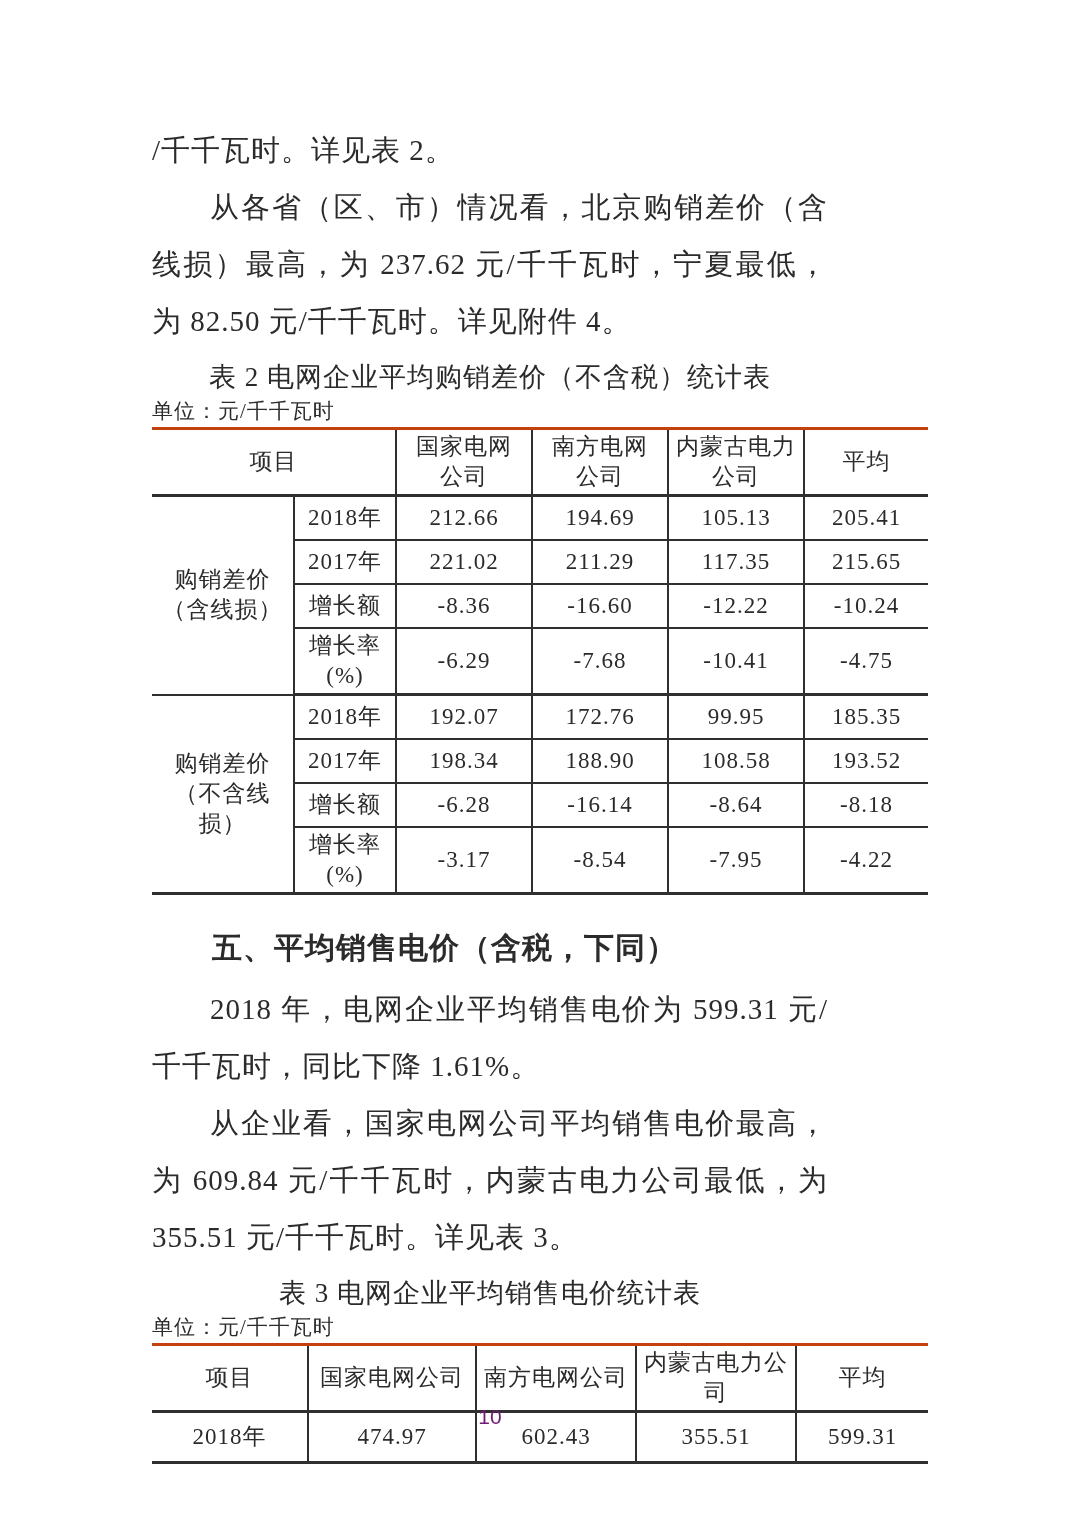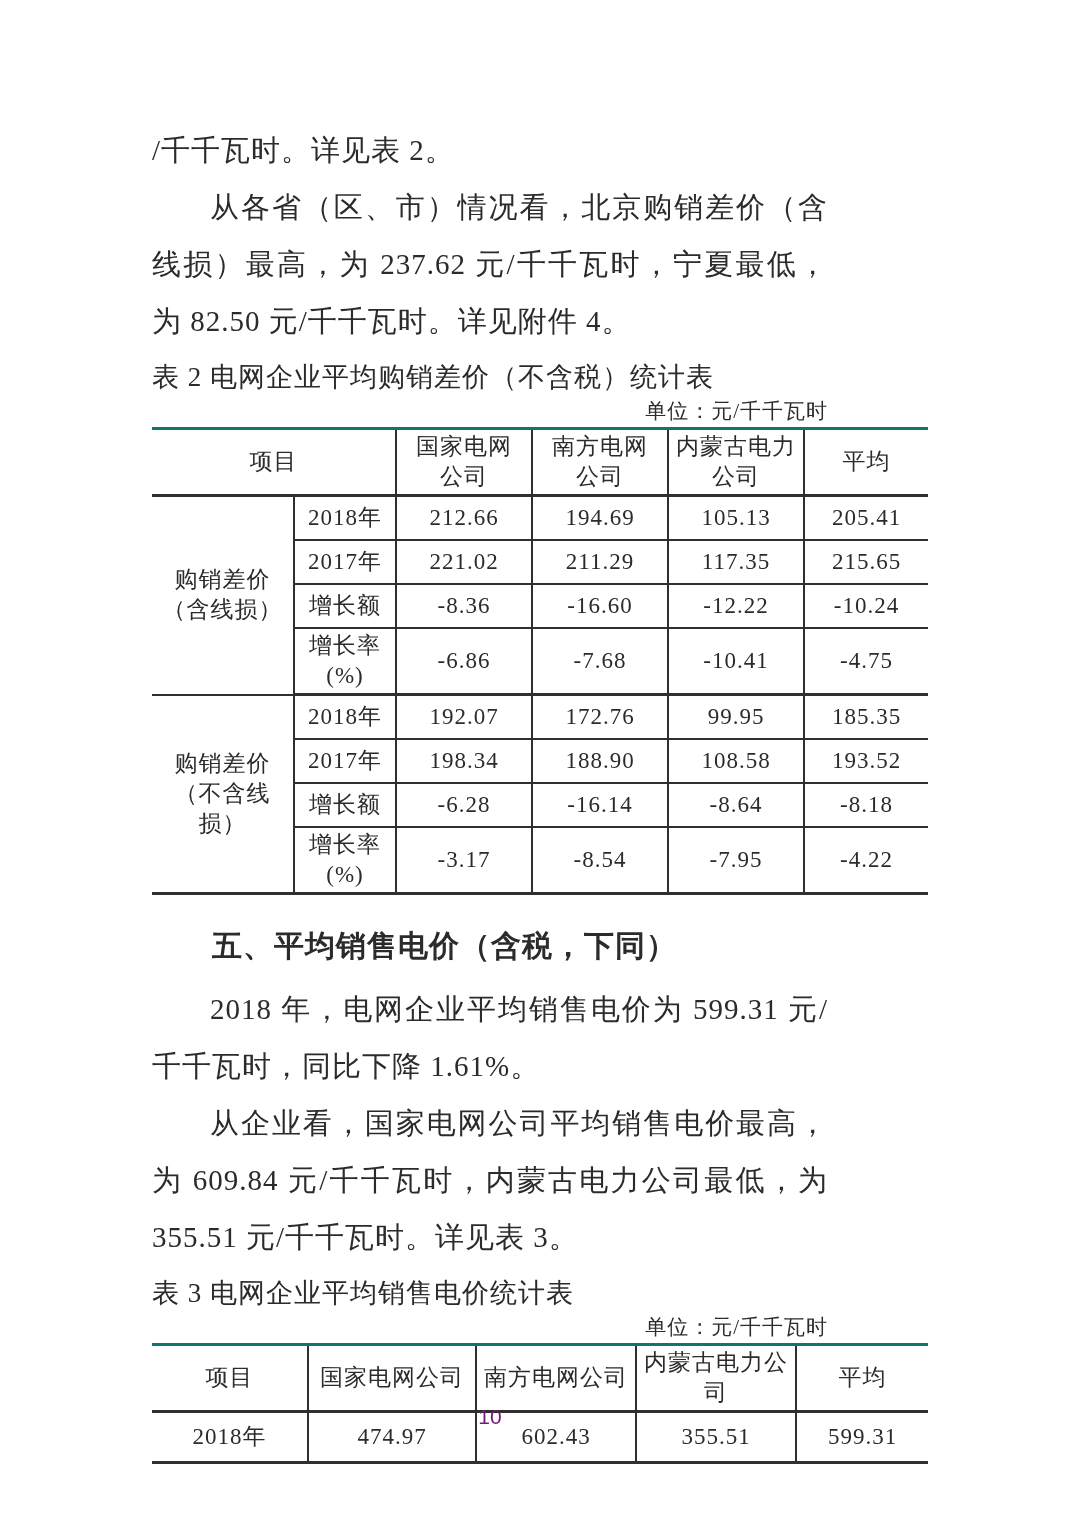--- a/index.html
+++ b/index.html
@@ -20,46 +20,46 @@
     margin:0;
     font-size:29px;
     line-height:57px;
     letter-spacing:1px;
     text-align:justify;
     text-justify:inter-character;
   }
   .indent{ text-indent:2em; }
   .section-heading{
     margin:30px 0 10px 0;
-    font-family:Liberation Mono, monospace;
+    font-family:Liberation Serif, serif;
     font-weight:bold;
     font-size:30px;
     line-height:46px;
     letter-spacing:1px;
     text-indent:2em;
   }
   .table-title{
     margin:6px 0 0 0;
     font-weight:normal;
     font-size:27px;
     line-height:42px;
+    text-align:center;
     letter-spacing:1px;
   }
   .unit-line{
     font-size:21px;
     line-height:26px;
-    text-align:right;
     letter-spacing:1px;
     margin:0 0 3px 0;
   }
   table.data-table{
     width:776px;
     table-layout:fixed;
     border-collapse:collapse;
-    border-top:3px solid #0f766e;
+    border-top:3px solid #c2410c;
     border-bottom:3px solid #2f2f2f;
     border-left:hidden;
     border-right:hidden;
   }
   .data-table th,.data-table td{
     border:2px solid #2f2f2f;
     text-align:center;
     vertical-align:middle;
     font-size:23px;
     font-weight:normal;
@@ -135,21 +135,21 @@
       <tr>
         <td>增长额</td>
         <td>-8.36</td>
         <td>-16.60</td>
         <td>-12.22</td>
         <td>-10.24</td>
       </tr>
       <tr class="tall group-end">
         <td class="preline">增长率
 (%)</td>
-        <td>-6.86</td>
+        <td>-6.29</td>
         <td>-7.68</td>
         <td>-10.41</td>
         <td>-4.75</td>
       </tr>
       <tr>
         <td rowspan="4" class="preline">购销差价
 （不含线
 损）</td>
         <td>2018年</td>
         <td>192.07</td>

